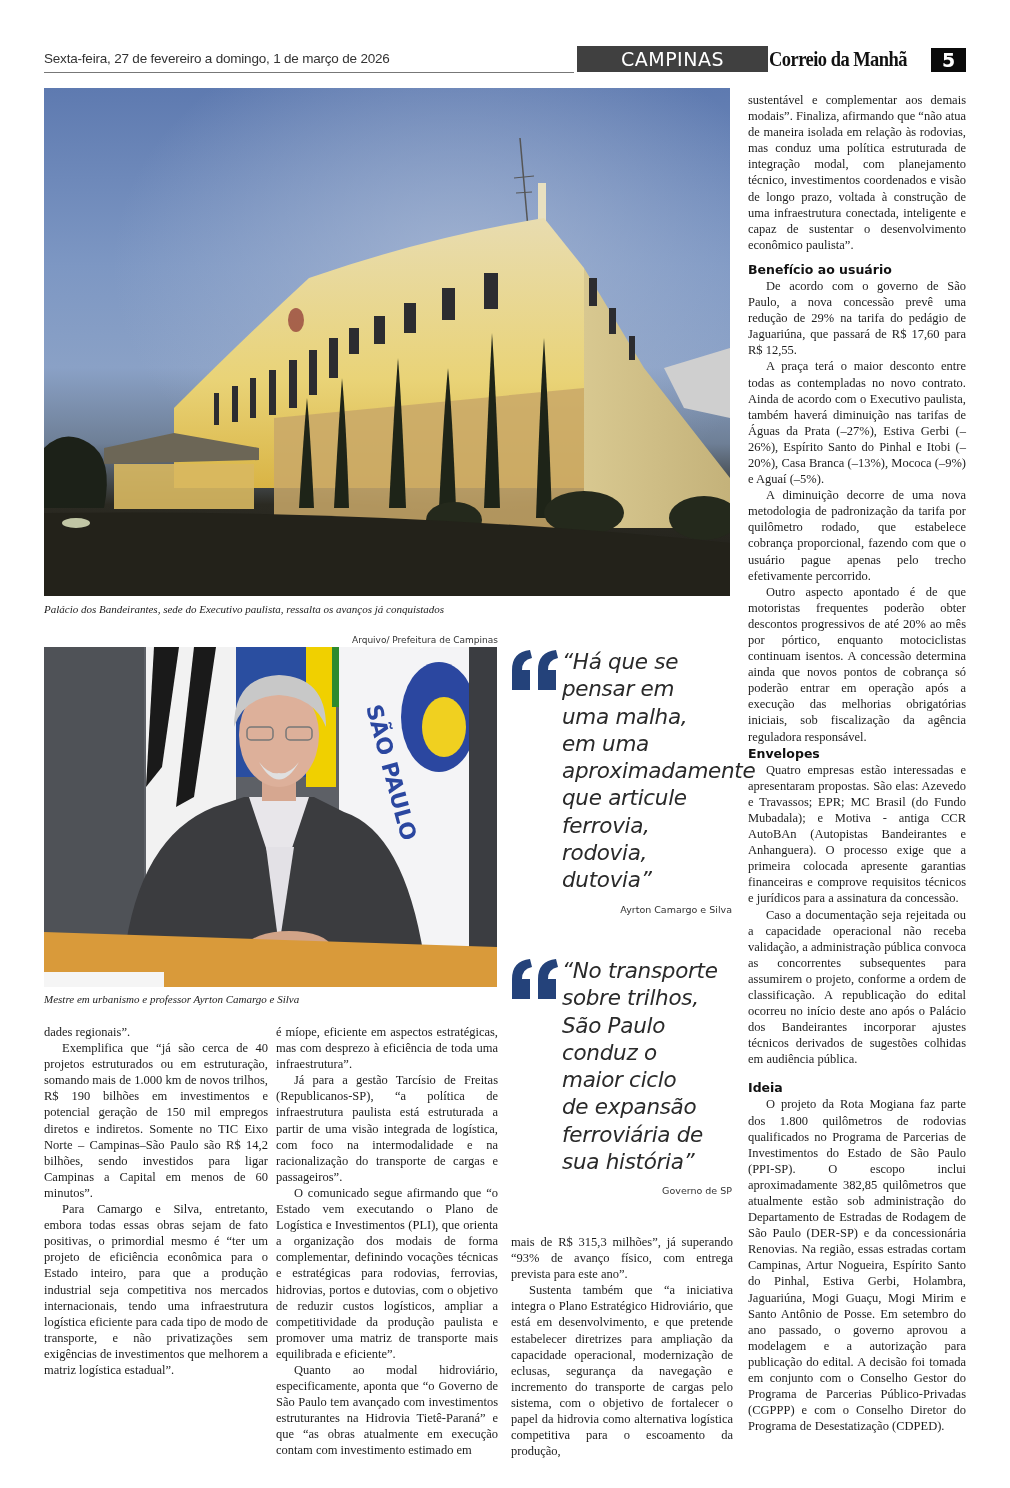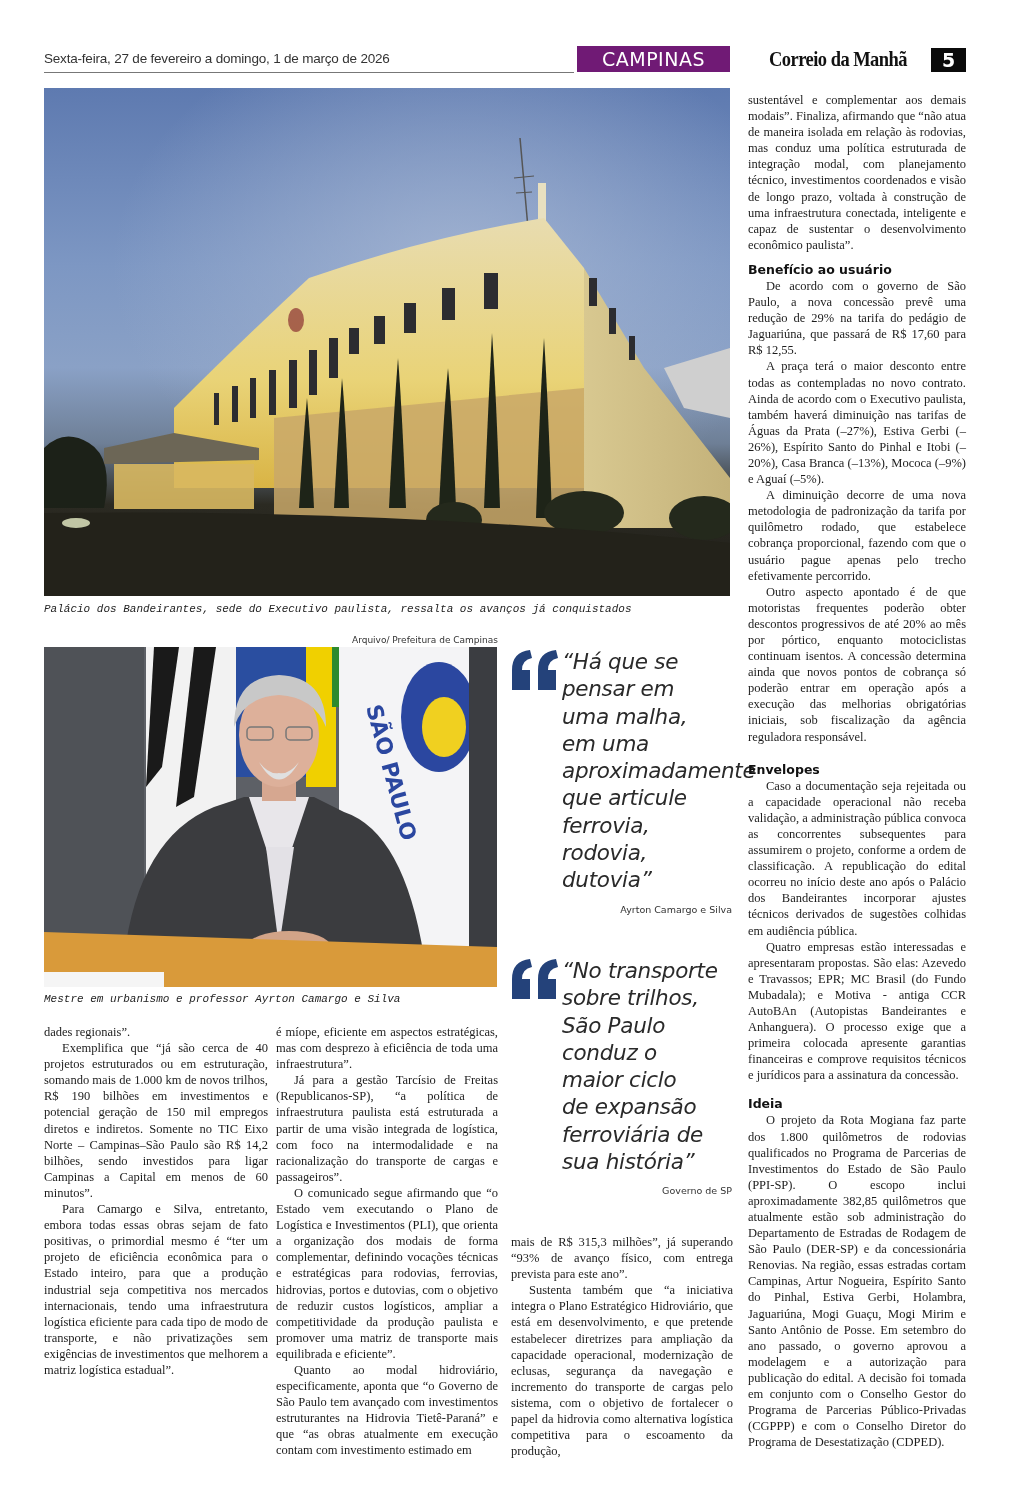--- a/index.html
+++ b/index.html
@@ -3,28 +3,28 @@
 <meta charset="utf-8">
 <style>
   * { margin: 0; padding: 0; box-sizing: border-box; }
   html, body { width: 1010px; height: 1488px; background: #ffffff; overflow: hidden; }
   body { position: relative; font-family: "Liberation Serif", "DejaVu Serif", serif; color: #1a1a1a; }
 
   
   .header { position: absolute; left: 44px; top: 46px; width: 922px; height: 28px; }
   .header-rule { position: absolute; left: 44px; top: 72px; width: 530px; height: 1px; background: #777; }
   .dateline { position: absolute; left: 0; top: 5px; font-family: "Liberation Sans", "DejaVu Sans", sans-serif; font-size: 13.5px; color: #333; letter-spacing: -0.2px; }
-  .section-tag { position: absolute; left: 533px; top: 0; width: 153px; height: 26px; background: #701a75; color: #fff; font-family: "DejaVu Sans", sans-serif; font-size: 19px; text-align: center; line-height: 26px; letter-spacing: 0.5px; }
+  .section-tag { position: absolute; left: 533px; top: 0; width: 191px; height: 26px; background: #404040; color: #fff; font-family: "DejaVu Sans", sans-serif; font-size: 19px; text-align: center; line-height: 26px; letter-spacing: 0.5px; }
   .masthead { position: absolute; left: 725px; top: 1px; font-family: "Liberation Serif", serif; font-weight: bold; font-size: 21px; color: #111; letter-spacing: -0.6px; transform: scaleX(0.88); transform-origin: left center; }
   .page-num { position: absolute; left: 887px; top: 2px; width: 35px; height: 24px; background: #0b0b0b; color: #fff; font-family: "DejaVu Sans", sans-serif; font-weight: bold; font-size: 19px; text-align: center; line-height: 24px; }
 
   
   .photo-main { position: absolute; left: 44px; top: 88px; width: 686px; height: 508px; overflow: hidden;
     background: linear-gradient(180deg, #5e7ab0 0%, #7d97c3 35%, #8aa1c6 55%, #6e7f96 70%, #2b2a22 82%, #1e1d18 100%); }
-  .caption { position: absolute; font-family: Liberation Mono, monospace; font-style: italic; font-size: 11px; color: #222; }
+  .caption { position: absolute; font-family: Liberation Serif, serif; font-style: italic; font-size: 11px; color: #222; }
   .credit { position: absolute; font-family: "DejaVu Sans", sans-serif; font-size: 9px; color: #333; }
 
   
   .photo-portrait { position: absolute; left: 44px; top: 647px; width: 453px; height: 340px; overflow: hidden; background: #5a5d62; }
 
   
   .pullquote { position: absolute; left: 510px; width: 222px; }
   .quote-mark { position: absolute; left: 0; top: 0; width: 54px; height: 44px; }
   .quote-text { position: absolute; left: 52px; top: 0; width: 175px; font-family: "DejaVu Sans", sans-serif; font-style: italic; font-weight: 300; font-size: 21.5px; line-height: 27.3px; color: #2a2a2a; letter-spacing: -0.3px; }
   .quote-author { position: absolute; right: 0; font-family: "DejaVu Sans", sans-serif; font-size: 9.5px; color: #333; }
@@ -227,19 +227,19 @@
 
 <div class="col" style="left:748px; top:92px; width:218px;">
   <p class="noindent">sustentável e complementar aos demais modais”. Finaliza, afirmando que “não atua de maneira isolada em relação às rodovias, mas conduz uma política estruturada de integração modal, com planejamento técnico, investimentos coordenados e visão de longo prazo, voltada à construção de uma infraestrutura conectada, inteligente e capaz de sustentar o desenvolvimento econômico paulista”.</p>
 
   <h3 class="subhead" style="">Benefício ao usuário</h3>
   <p>De acordo com o governo de São Paulo, a nova concessão prevê uma redução de 29% na tarifa do pedágio de Jaguariúna, que passará de R$ 17,60 para R$ 12,55.</p>
   <p>A praça terá o maior desconto entre todas as contempladas no novo contrato. Ainda de acordo com o Executivo paulista, também haverá diminuição nas tarifas de Águas da Prata (–27%), Estiva Gerbi (–26%), Espírito Santo do Pinhal e Itobi (–20%), Casa Branca (–13%), Mococa (–9%) e Aguaí (–5%).</p>
   <p>A diminuição decorre de uma nova metodologia de padronização da tarifa por quilômetro rodado, que estabelece cobrança proporcional, fazendo com que o usuário pague apenas pelo trecho efetivamente percorrido.</p>
   <p>Outro aspecto apontado é de que motoristas frequentes poderão obter descontos progressivos de até 20% ao mês por pórtico, enquanto motociclistas continuam isentos. A concessão determina ainda que novos pontos de cobrança só poderão entrar em operação após a execução das melhorias obrigatórias iniciais, sob fiscalização da agência reguladora responsável.</p>
 
-  <h3 class="subhead" style="margin-top:16px;">Envelopes</h3>
+  <h3 class="subhead" style="margin-top:0;">Envelopes</h3>
+  <p>Quatro empresas estão interessadas e apresentaram propostas. São elas: Azevedo e Travassos; EPR; MC Brasil (do Fundo Mubadala); e Motiva - antiga CCR AutoBAn (Autopistas Bandeirantes e Anhanguera). O processo exige que a primeira colocada apresente garantias financeiras e comprove requisitos técnicos e jurídicos para a assinatura da concessão.</p>
   <p>Caso a documentação seja rejeitada ou a capacidade operacional não receba validação, a administração pública convoca as concorrentes subsequentes para assumirem o projeto, conforme a ordem de classificação. A republicação do edital ocorreu no início deste ano após o Palácio dos Bandeirantes incorporar ajustes técnicos derivados de sugestões colhidas em audiência pública.</p>
-  <p>Quatro empresas estão interessadas e apresentaram propostas. São elas: Azevedo e Travassos; EPR; MC Brasil (do Fundo Mubadala); e Motiva - antiga CCR AutoBAn (Autopistas Bandeirantes e Anhanguera). O processo exige que a primeira colocada apresente garantias financeiras e comprove requisitos técnicos e jurídicos para a assinatura da concessão.</p>
 
   <h3 class="subhead" style="margin-top:12px;">Ideia</h3>
   <p>O projeto da Rota Mogiana faz parte dos 1.800 quilômetros de rodovias qualificados no Programa de Parcerias de Investimentos do Estado de São Paulo (PPI-SP). O escopo inclui aproximadamente 382,85 quilômetros que atualmente estão sob administração do Departamento de Estradas de Rodagem de São Paulo (DER-SP) e da concessionária Renovias. Na região, essas estradas cortam Campinas, Artur Nogueira, Espírito Santo do Pinhal, Estiva Gerbi, Holambra, Jaguariúna, Mogi Guaçu, Mogi Mirim e Santo Antônio de Posse. Em setembro do ano passado, o governo aprovou a modelagem e a autorização para publicação do edital. A decisão foi tomada em conjunto com o Conselho Gestor do Programa de Parcerias Público-Privadas (CGPPP) e com o Conselho Diretor do Programa de Desestatização (CDPED).</p>
 </div>
 
 </body></html>

